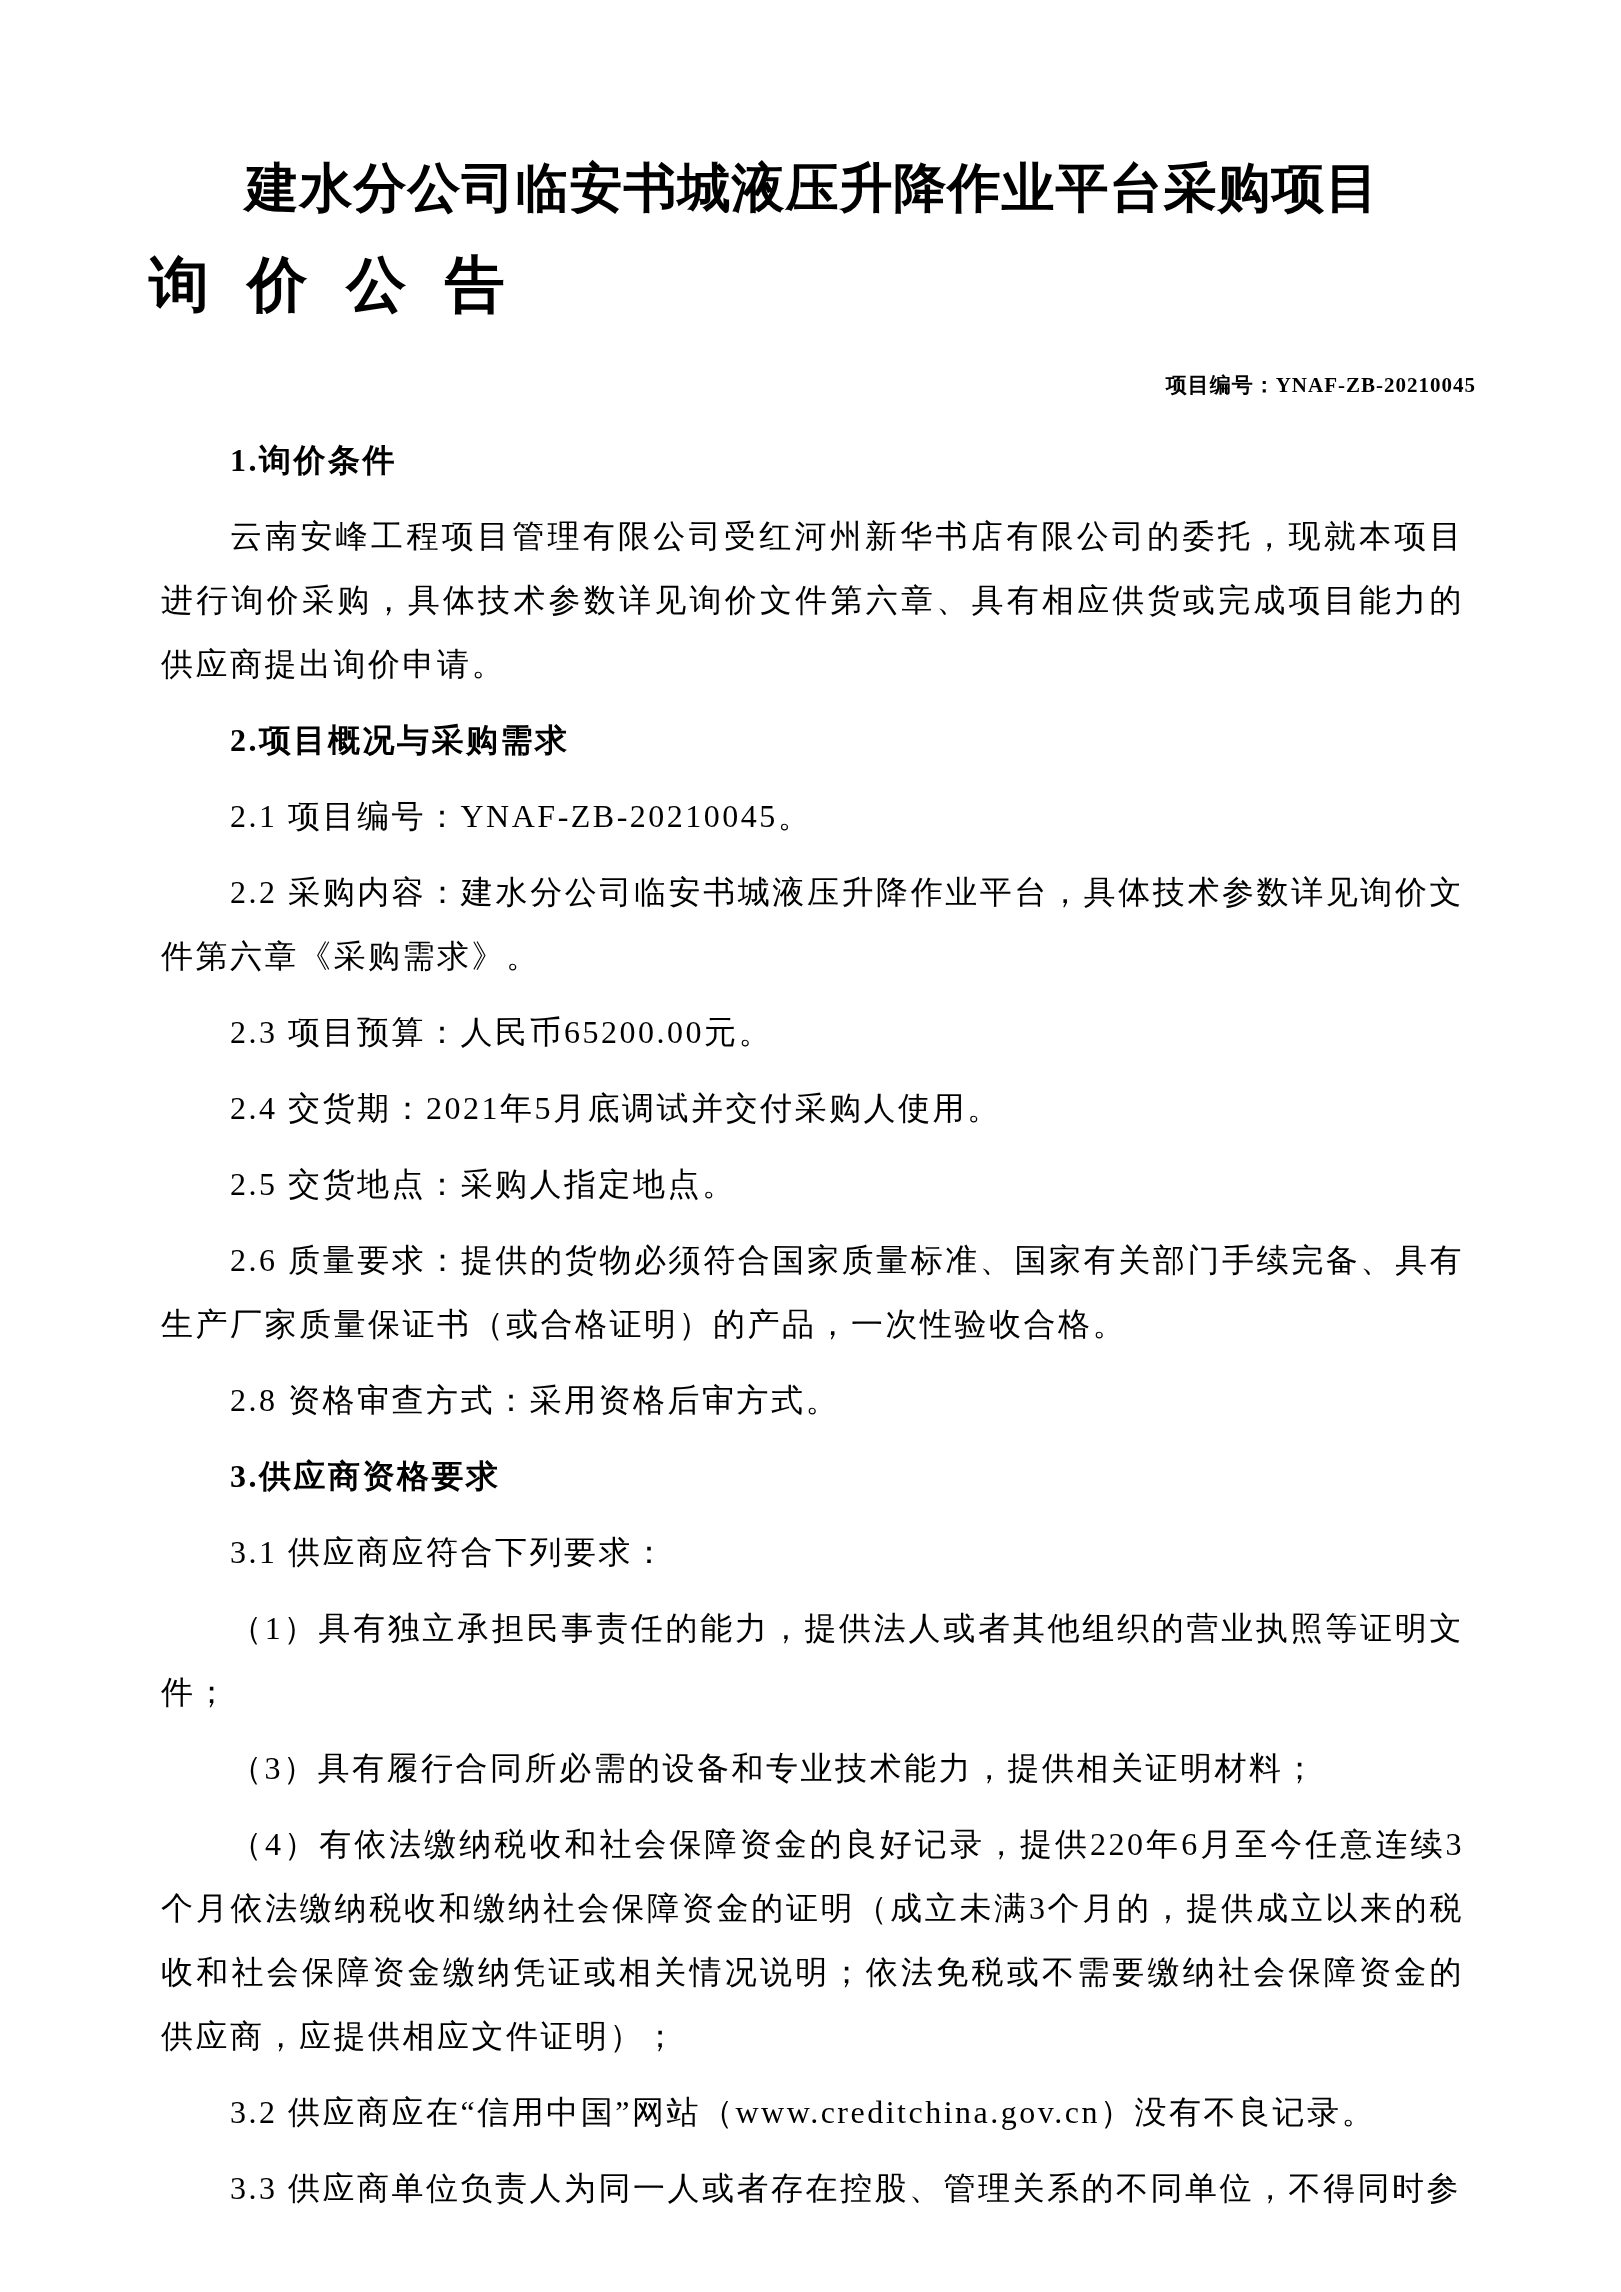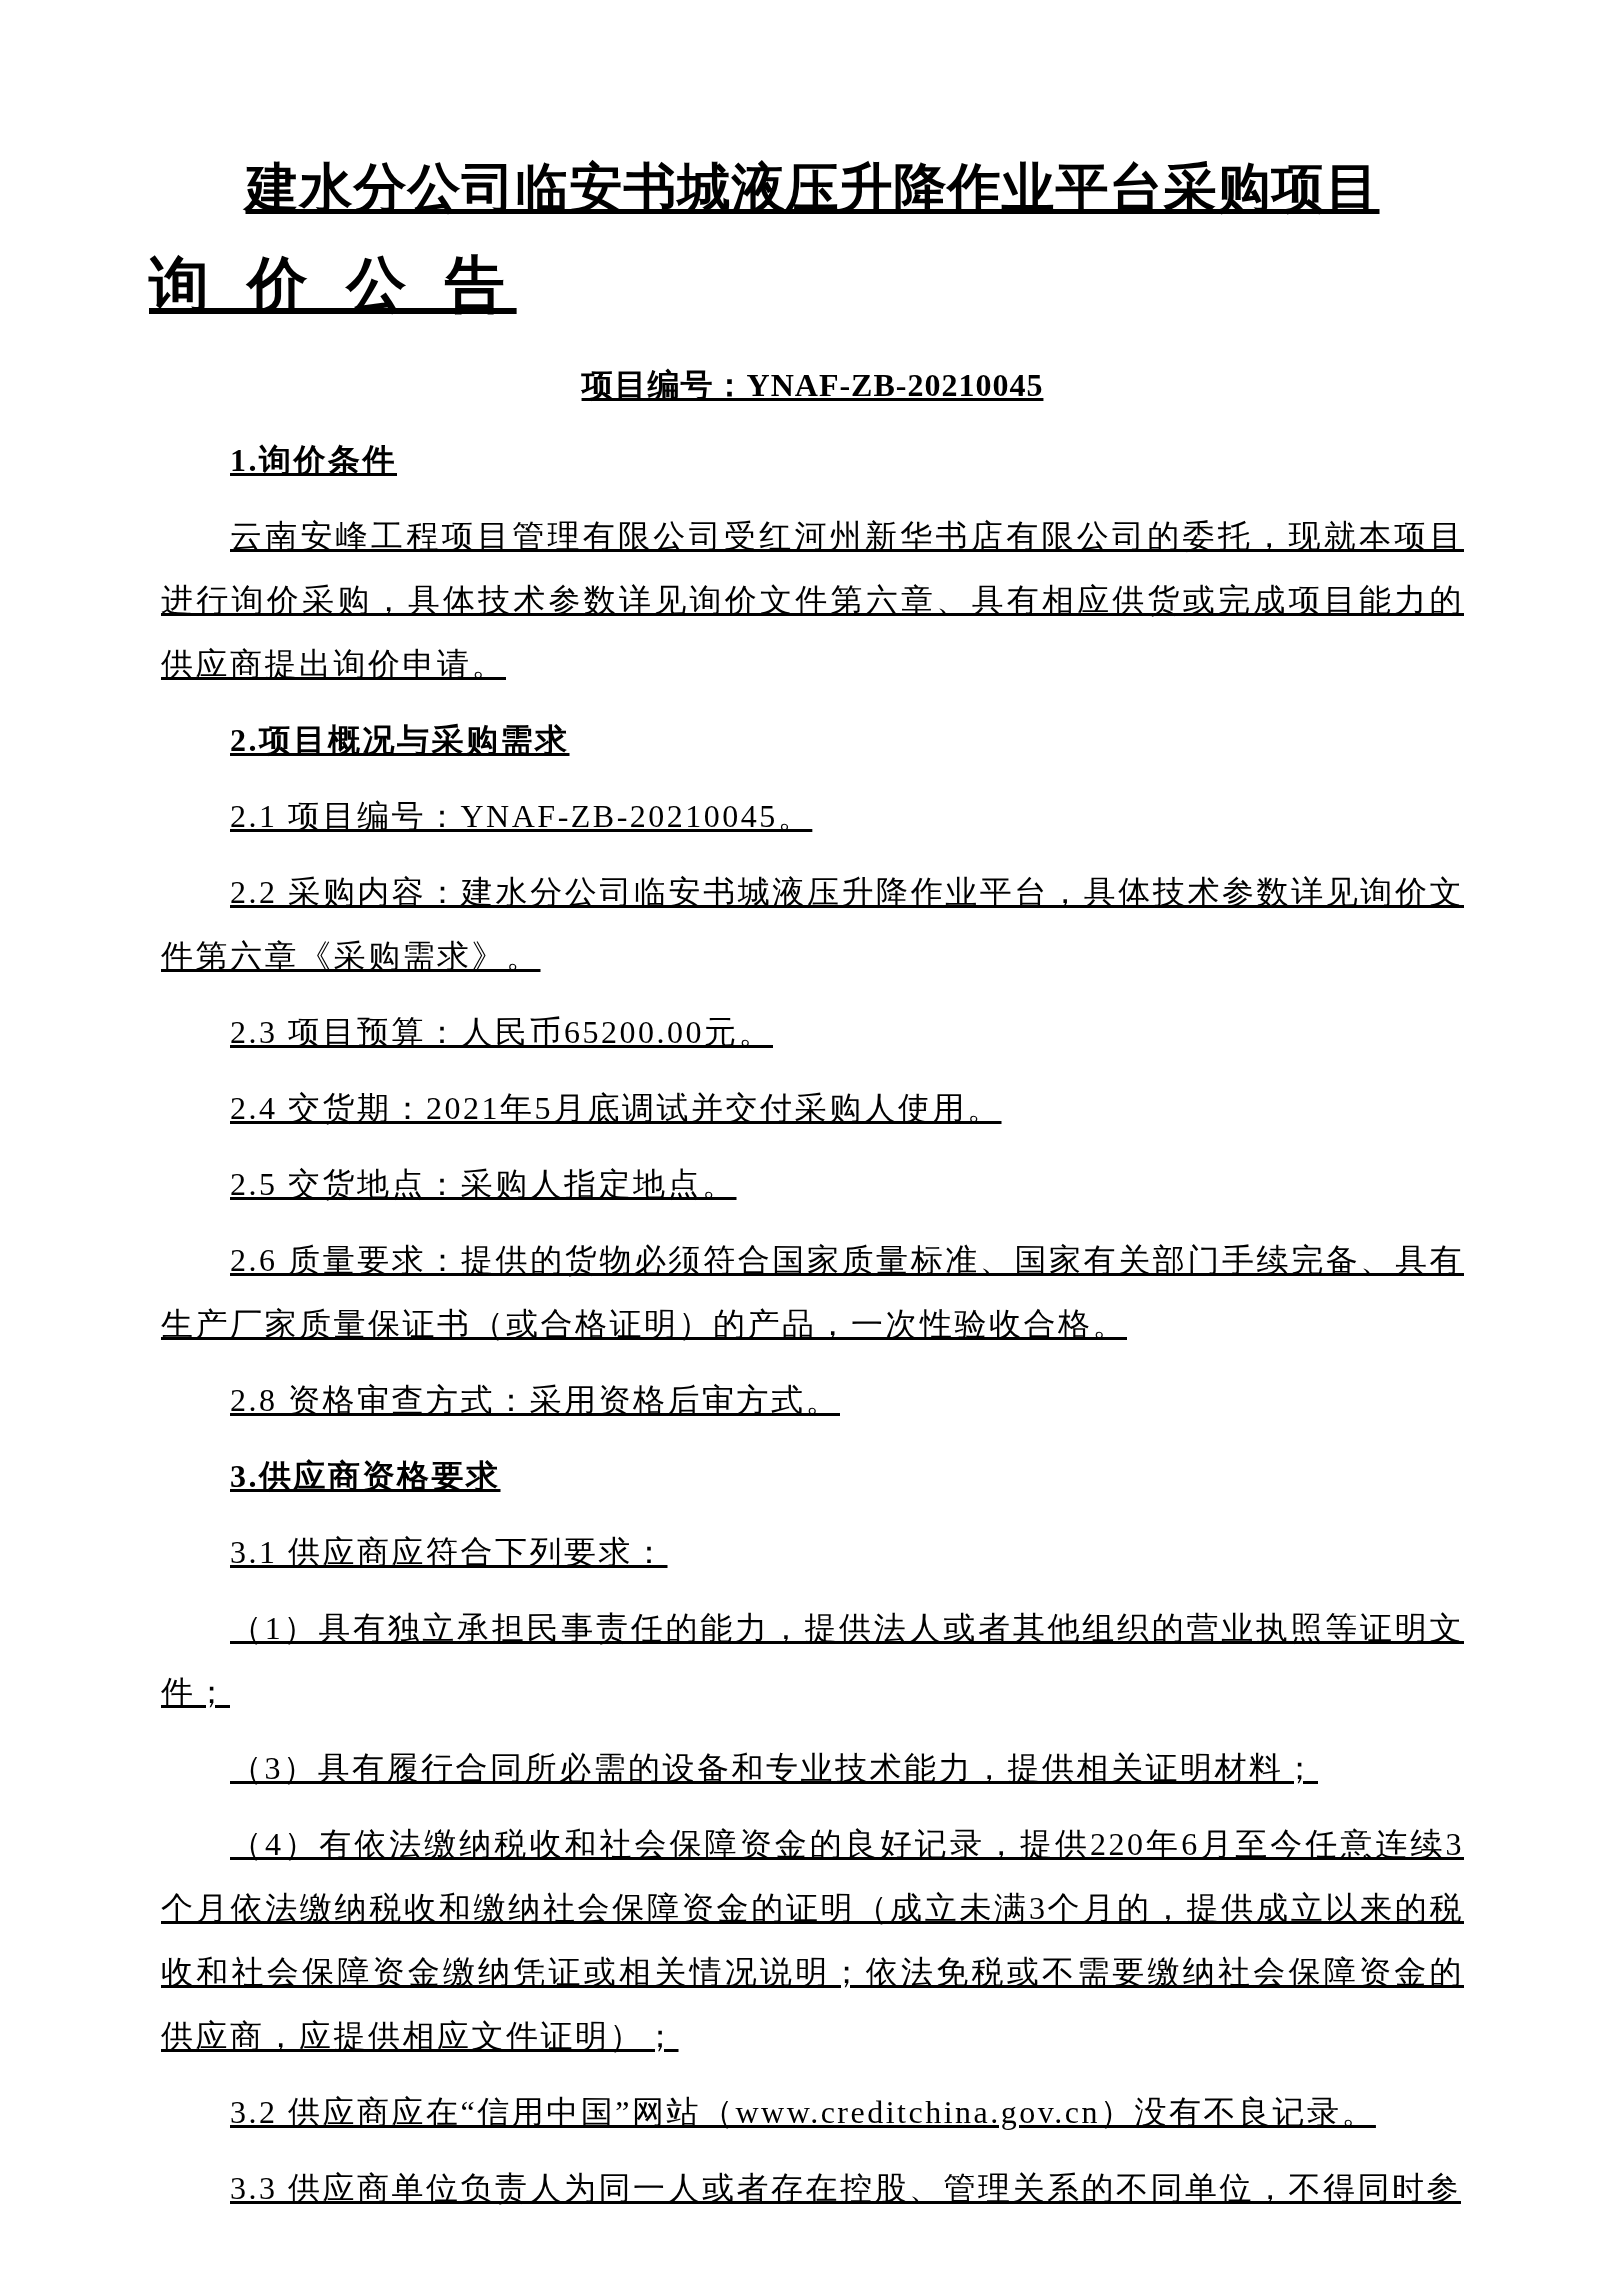--- a/index.html
+++ b/index.html
@@ -13,44 +13,43 @@
     color: #000000;
     font-family: "Liberation Serif", "DejaVu Serif", serif;
     overflow: hidden;
   }
   .page {
     box-sizing: border-box;
     width: 1621px;
     height: 1786px;
     padding: 149px 145px 0 149px;
     background: #ffffff;
-    text-decoration: underline;
   }
   .title {
     margin: 0;
     font-size: 53px;
     line-height: 78px;
     font-weight: 700;
     text-align: center;
     letter-spacing: 1px;
   }
   .subtitle {
     margin: 21.6px 0 0 0;
     font-size: 60px;
     line-height: 73px;
     font-weight: 700;
     text-align: left;
     letter-spacing: 11.8px;
   }
   .docnum {
     margin: 39px 0 18px 0;
-    font-size: 32px;
+    font-size: 21px;
     line-height: 49px;
     font-weight: 700;
-    text-align: center;
+    text-align: right;
     letter-spacing: 1px;
   }
   .content {
     margin-top: 11.8px;
   }
   .content p {
     margin: 12px;
     font-size: 32px;
     line-height: 64px;
     letter-spacing: 2.5px;

